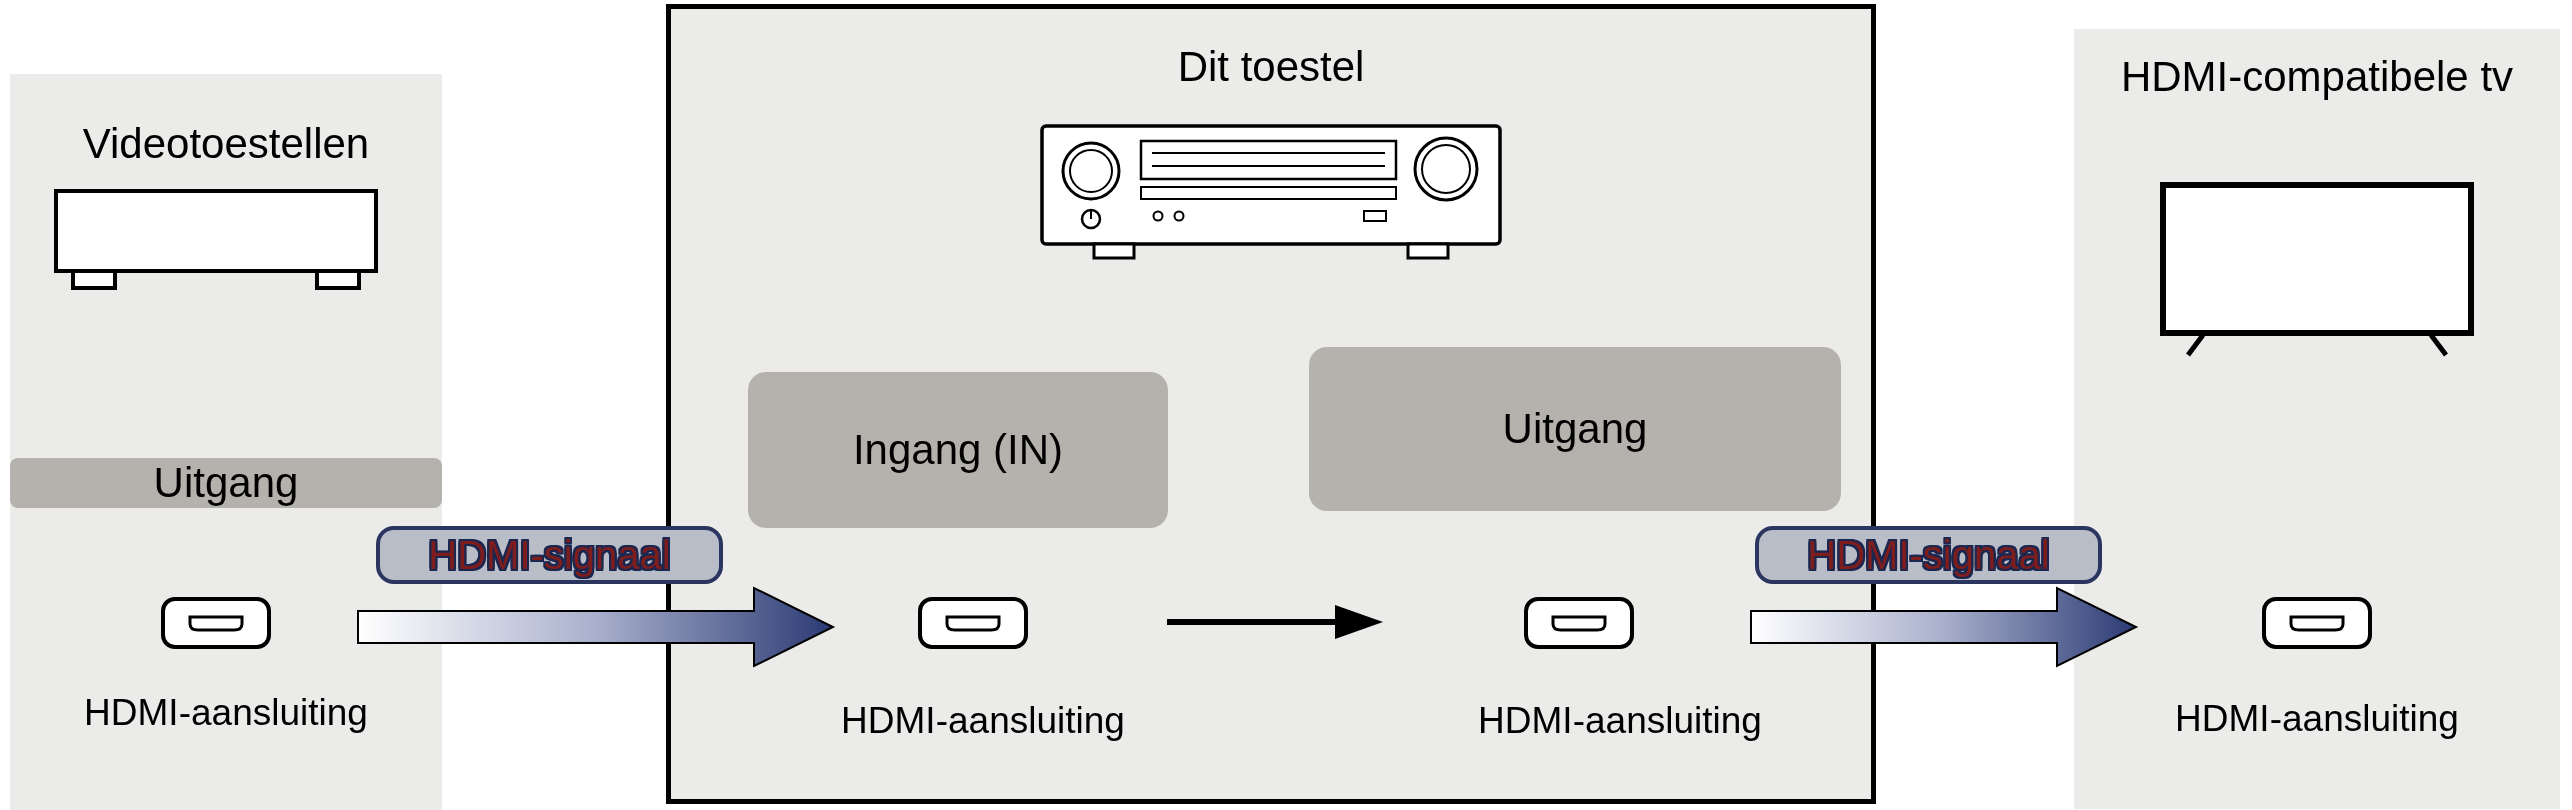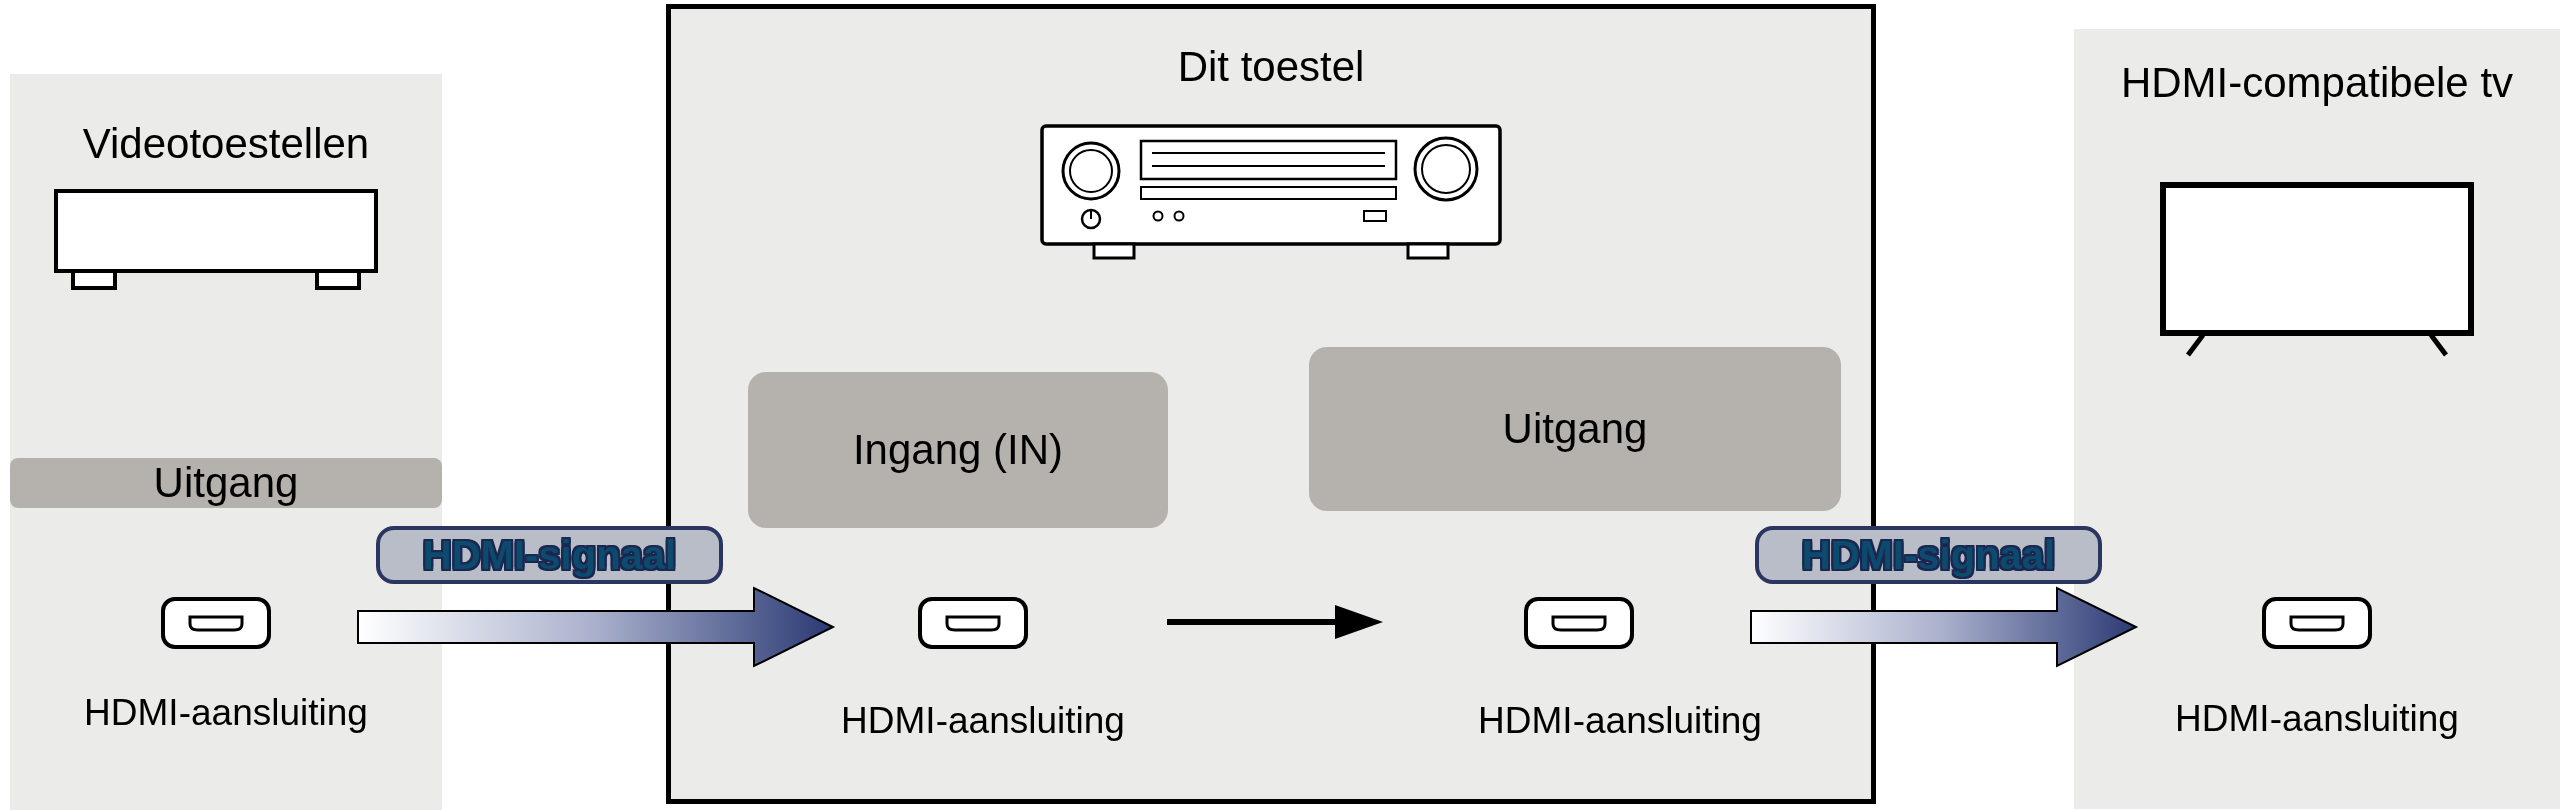--- a/index.html
+++ b/index.html
@@ -24,21 +24,21 @@
   .center-panel{ left: 666px;  top: 4px;  width: 1210px; height: 800px; border: 5px solid #000; }
   .right-panel { left: 2074px; top: 29px; width: 486px;  height: 780px; }
 
   .panel-title {
     position: absolute; left: 0; right: 0;
     text-align: center; font-size: 42px; line-height: 1.15;
     white-space: nowrap;
   }
   .left-panel  .panel-title { top: 46px; }
   .center-panel .panel-title { top: 34px; }
-  .right-panel .panel-title { top: 30px; }
+  .right-panel .panel-title { top: 24px; }
 
   .illo { position: absolute; text-align: center; }
   .illo svg { display: inline-block; vertical-align: top; }
   .video-illo    { left: 41px; top: 112px; width: 330px; height: 110px; }
   .receiver-illo { left: 0; right: 0; top: 112px; height: 150px; }
   .tv-illo       { left: 0; right: 0; top: 150px; height: 180px; }
 
   .gray-bar {
     position: absolute; left: 0; right: 0; top: 384px; height: 50px;
     background: var(--box-bg, #b5b2ad);
@@ -79,21 +79,21 @@
   .arrow-left  { left: 356px;  width: 480px; }
   .arrow-right { left: 1749px; width: 390px; }
 
   .signal-badge {
     position: absolute; top: 526px; width: 347px; height: 58px;
     background: var(--badge-bg, #b9bdc7);
     border: 4px solid var(--badge-border, #2a3560);
     border-radius: 18px;
     z-index: 6;
     display: flex; align-items: center; justify-content: center;
-    font-size: 40px; font-weight: bold; color: #0c4a6e; white-space: nowrap;
+    font-size: 40px; font-weight: normal; color: #7f1d1d; white-space: nowrap;
     text-shadow:
       -2px -2px 0 #1c2750, 0 -2px 0 #1c2750, 2px -2px 0 #1c2750,
       -2px  0   0 #1c2750, 2px  0   0 #1c2750,
       -2px  2px 0 #1c2750, 0  2px 0 #1c2750, 2px 2px 0 #1c2750;
   }
   .badge-left  { left: 376px; }
   .badge-right { left: 1755px; }
 </style>
 </head>
 <body>

